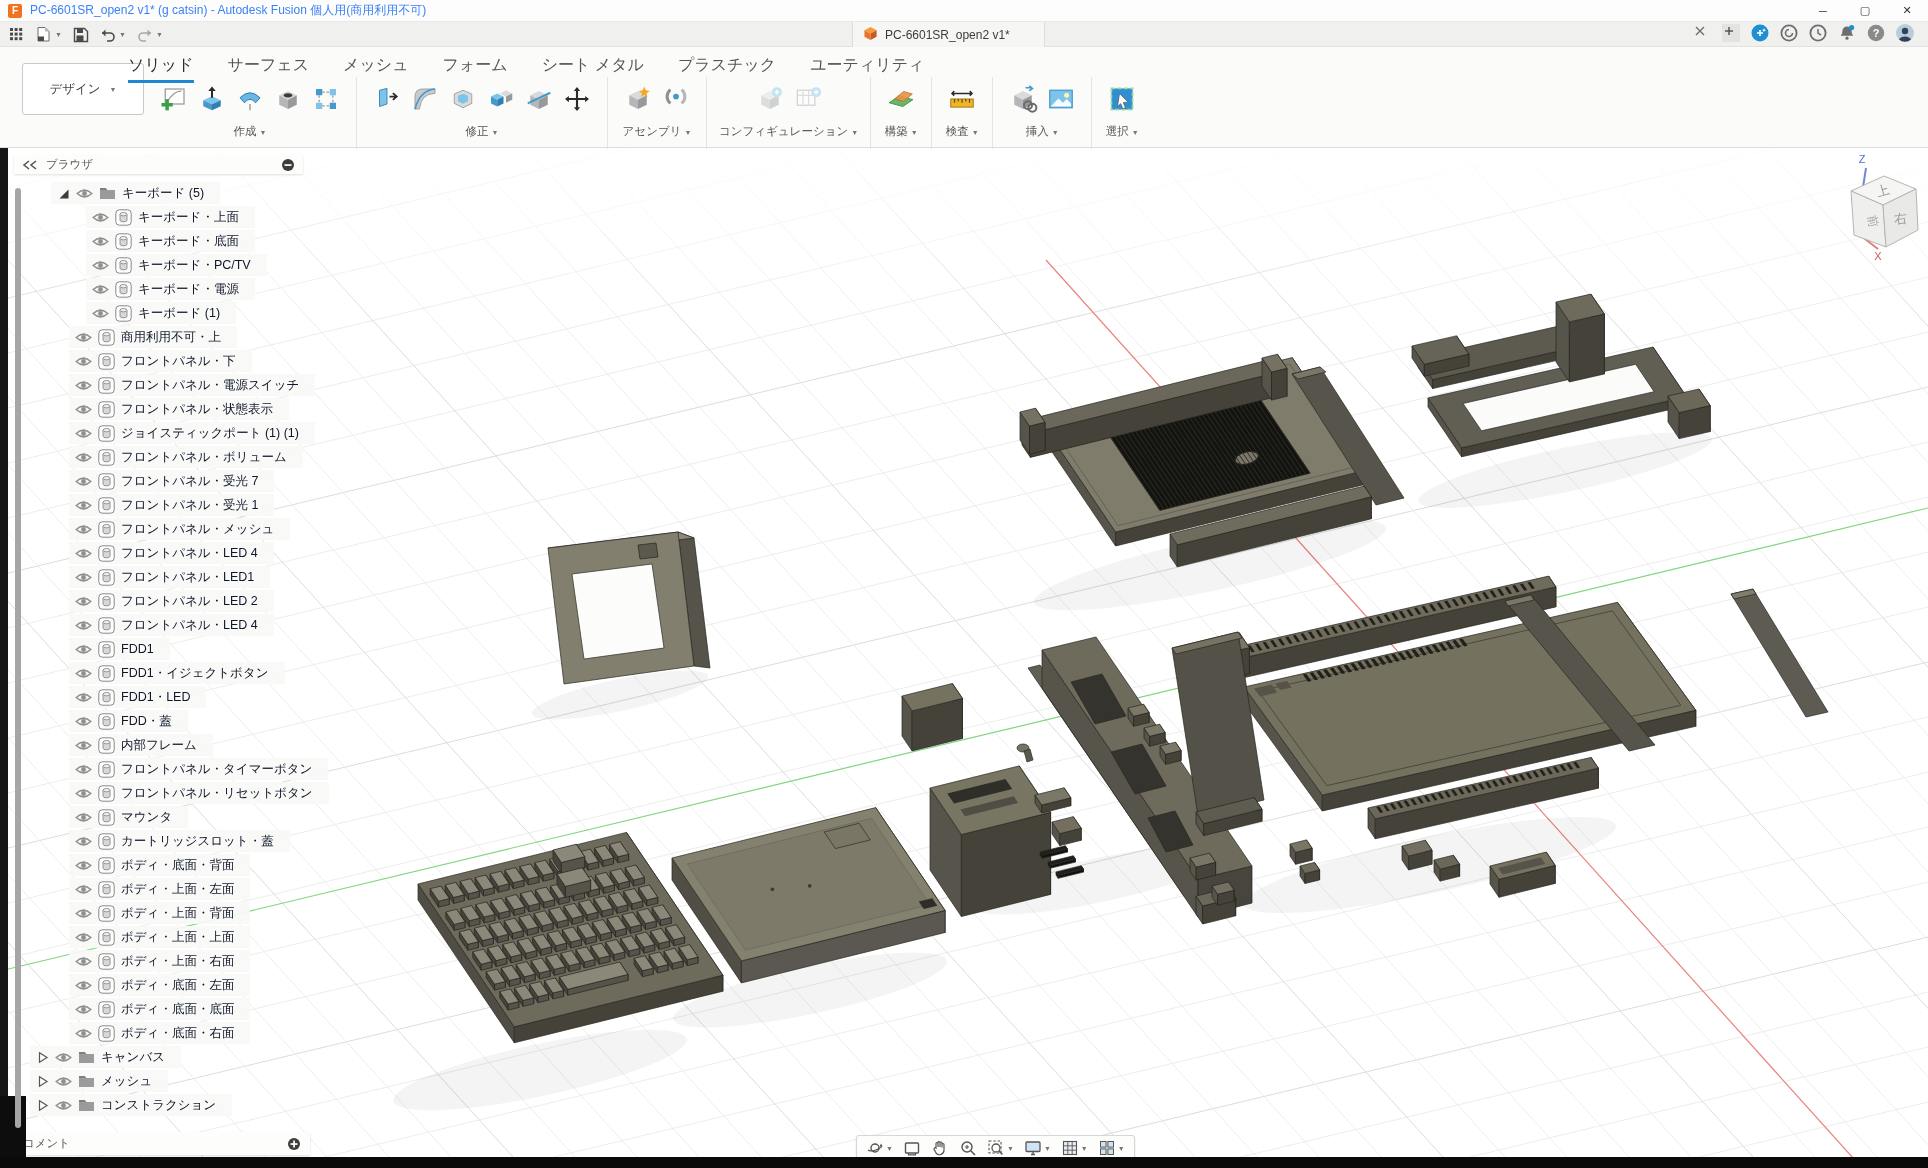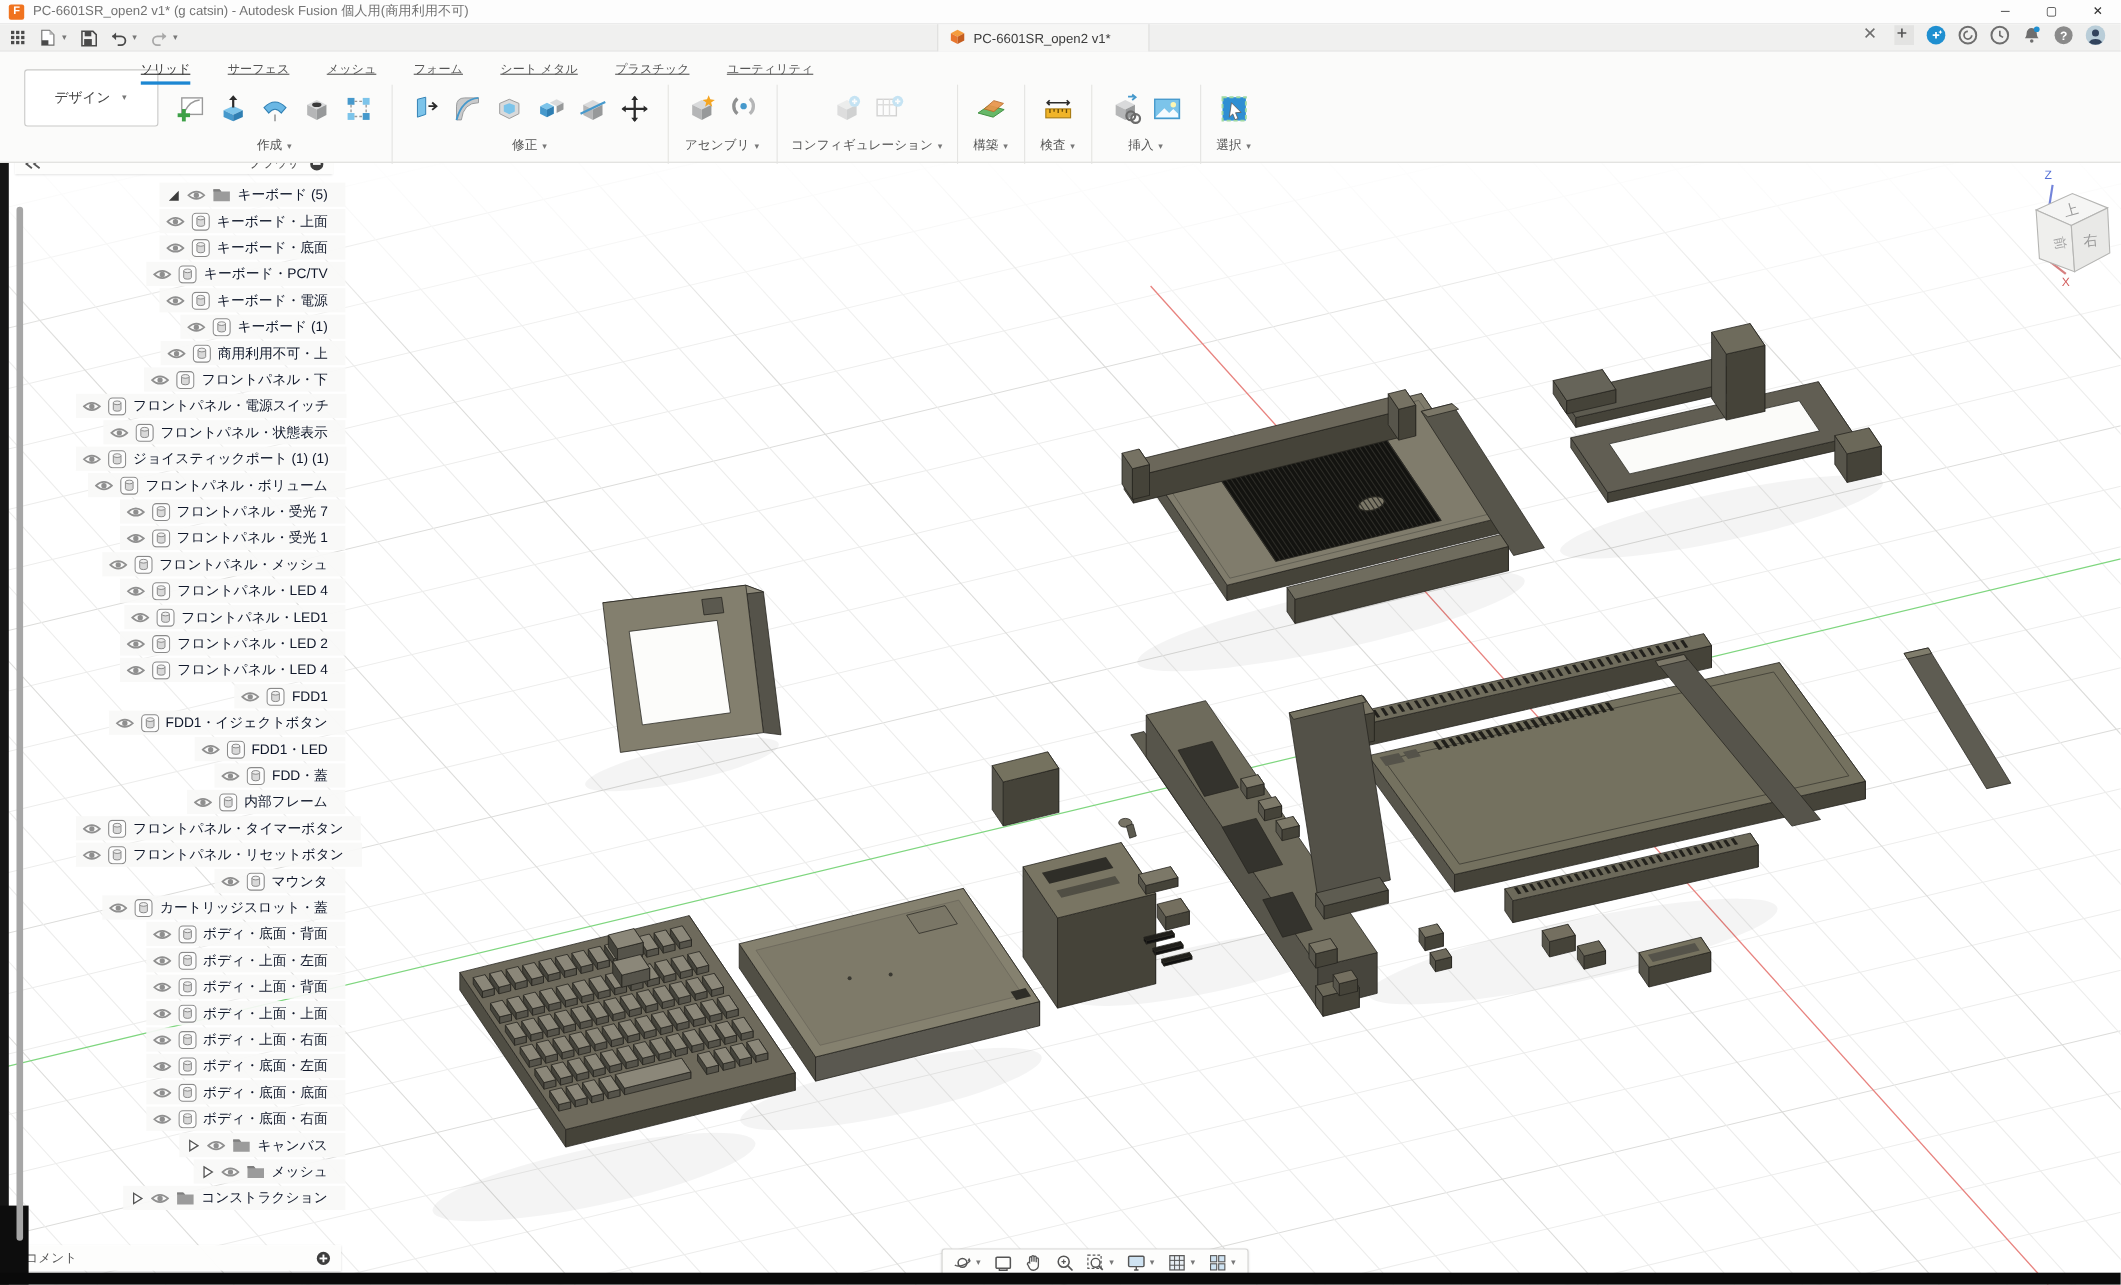--- a/index.html
+++ b/index.html
@@ -7,21 +7,21 @@
   body { position:relative; overflow:hidden; background:#fff;
          font-family:"Liberation Sans","DejaVu Sans",sans-serif; color:#333; }
 
   
   .titlebar { position:absolute; left:0; top:0; width:1928px; height:22px;
               background:#fdfdfd; border-bottom:1px solid #e9e9e9;
               display:flex; align-items:center; z-index:20; }
   .app-logo { width:14px; height:14px; margin:0 8px 0 8px; background:#f0731f;
               border-radius:2px; color:#fff; font-size:10px; font-weight:bold;
               display:flex; align-items:center; justify-content:center; }
-  .title-text { font-size:12px; color:#737373; }
+  .title-text { font-size:12px; color:#3b82f6; }
   .win-controls { margin-left:auto; display:flex; height:22px; }
   .win-btn { width:42px; height:22px; display:flex; align-items:center; justify-content:center;
              font-size:11px; color:#333; }
 
   
   .tabrow { position:absolute; left:0; top:22px; width:1928px; height:25px;
             background:#f0f0ef; border-bottom:1px solid #e2e2e1; z-index:20; }
   .qat { position:absolute; left:8px; top:0; height:25px; display:flex; align-items:center; gap:10px; }
   .qat .qicon { display:flex; align-items:center; color:#4a4a4a; }
   .doc-tab { position:absolute; left:852px; top:0; height:25px; padding:0 34px 0 10px;
@@ -31,36 +31,36 @@
                align-items:center; gap:11px; }
 
   
   .ribbon { position:absolute; left:0; top:47px; width:1928px; height:101px;
             background:#fbfbfa; border-bottom:1px solid #dcdcda; z-index:20; }
   .design-box { position:absolute; left:22px; top:16px; width:122px; height:52px;
                 background:#fff; border:1px solid #c9c9c8; border-radius:3px;
                 display:flex; align-items:center; justify-content:center; gap:6px;
                 font-size:12.5px; color:#444; }
   .rtabs { position:absolute; left:128px; top:8px; display:flex; gap:34px; }
-  .rtab { font-size:11px; color:#555; padding-bottom:4px; border-bottom:3px solid transparent;text-decoration:underline; }
+  .rtab { font-size:16px; color:#555; padding-bottom:4px; border-bottom:3px solid transparent; }
   .rtab.active { color:#2d2d2d; border-bottom:3px solid #1d87d2; }
   .rgroups { position:absolute; left:148px; top:30px; display:flex; align-items:flex-start; }
   .rgroup { display:flex; flex-direction:column; align-items:center; padding:0 8px; }
   .ricons { display:flex; gap:2px; height:44px; align-items:center; }
   .ricon { width:36px; height:40px; display:flex; align-items:center; justify-content:center; border-radius:2px; }
   .rlabel { margin-top:3px; font-size:11.5px; color:#555; white-space:nowrap; }
   .rsep { width:1px; height:72px; background:#e4e4e2; margin:0 4px; }
   .caret { font-size:7px; color:#777; margin-left:3px; }
   .disabledgrp svg { opacity:.42; }
 
   
   #scene { position:absolute; left:0; top:148px; z-index:0; }
 
   
-  .browser { position:absolute; left:14px; top:139px; width:300px; z-index:6;text-align:right; }
+  .browser { position:absolute; left:14px; top:155px; width:300px; z-index:6; }
   .b-header { width:289px; height:19px; background:rgba(253,253,252,.96);
               box-shadow:0 1px 2px rgba(0,0,0,.12); display:flex; align-items:center;
               font-size:11.5px; color:#555; padding:0 8px; gap:8px; }
   .b-header .hlabel { flex:1; }
   .tree { margin-top:8px; }
   .trow-line { height:24px; }
   .trow { display:inline-flex; align-items:center; height:22px; gap:6px;
           background:rgba(248,248,247,.92); padding:0 16px 0 6px; }
   .tlabel { font-size:12.5px; color:#0f172a; white-space:nowrap; }
 

